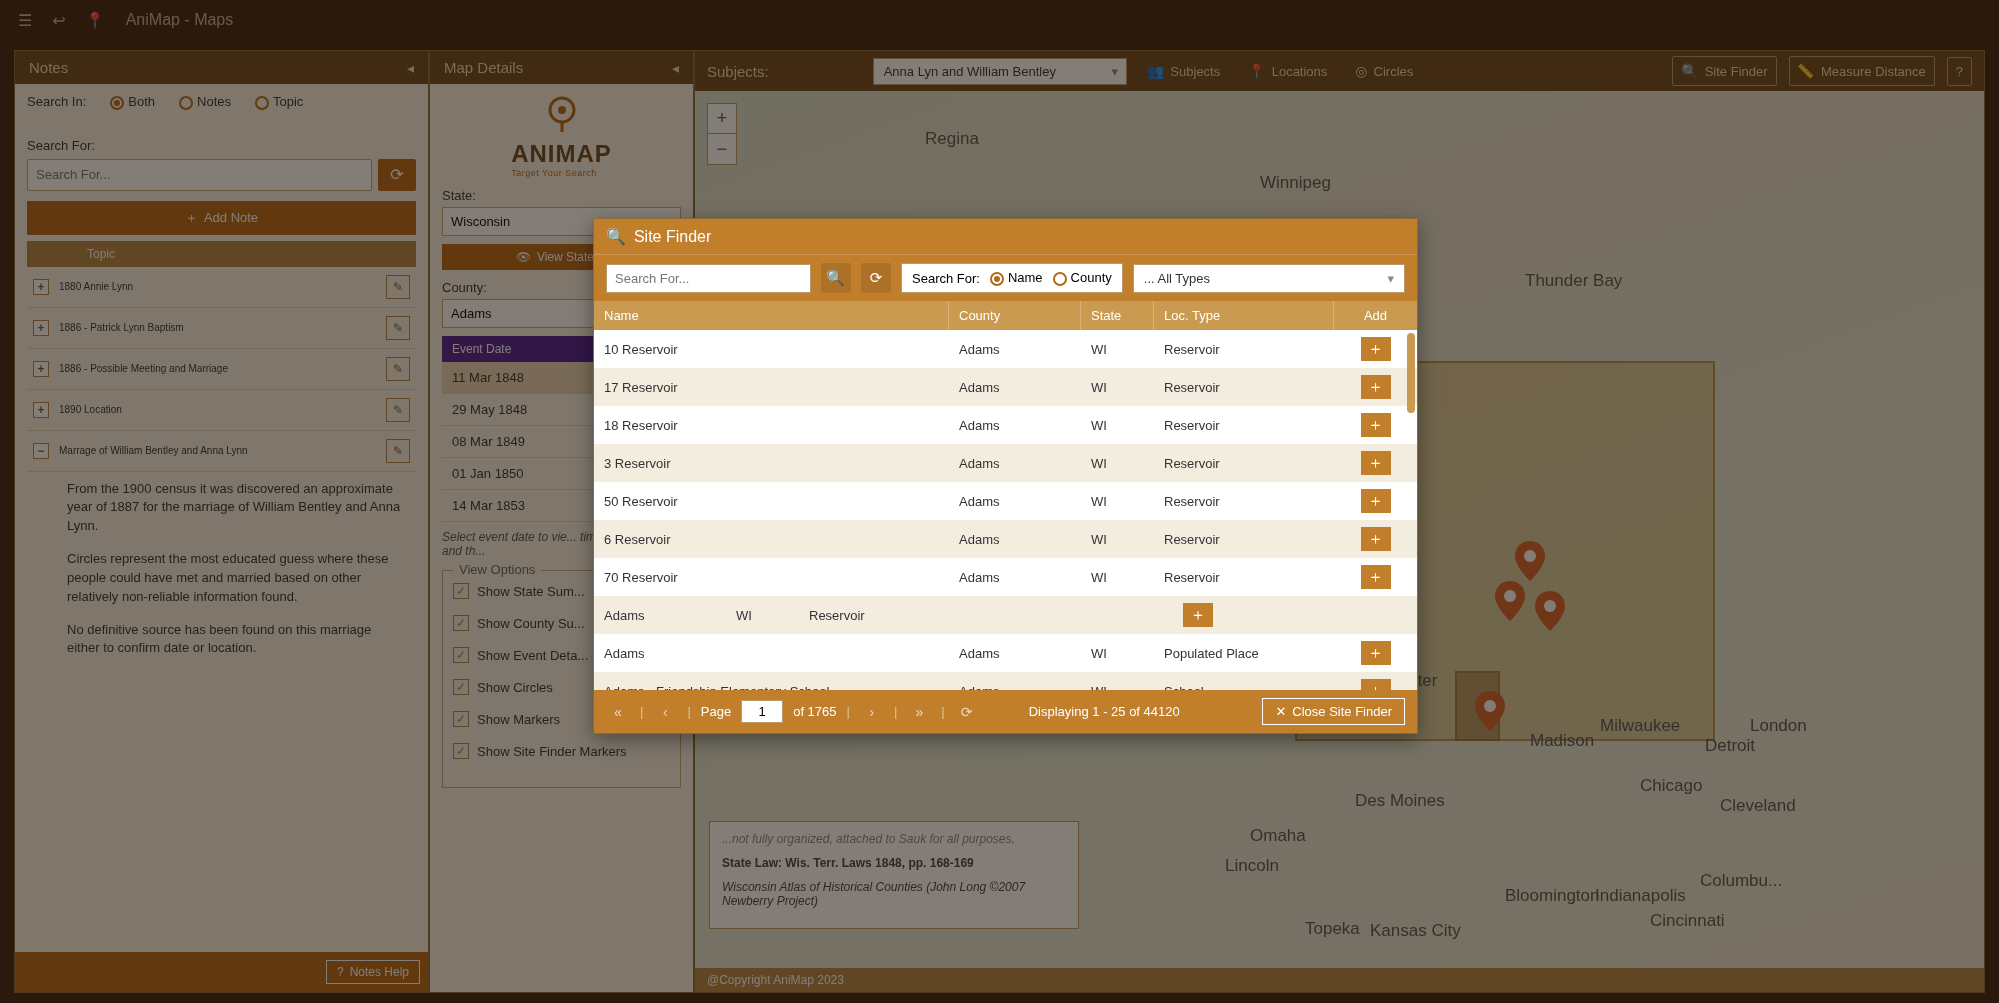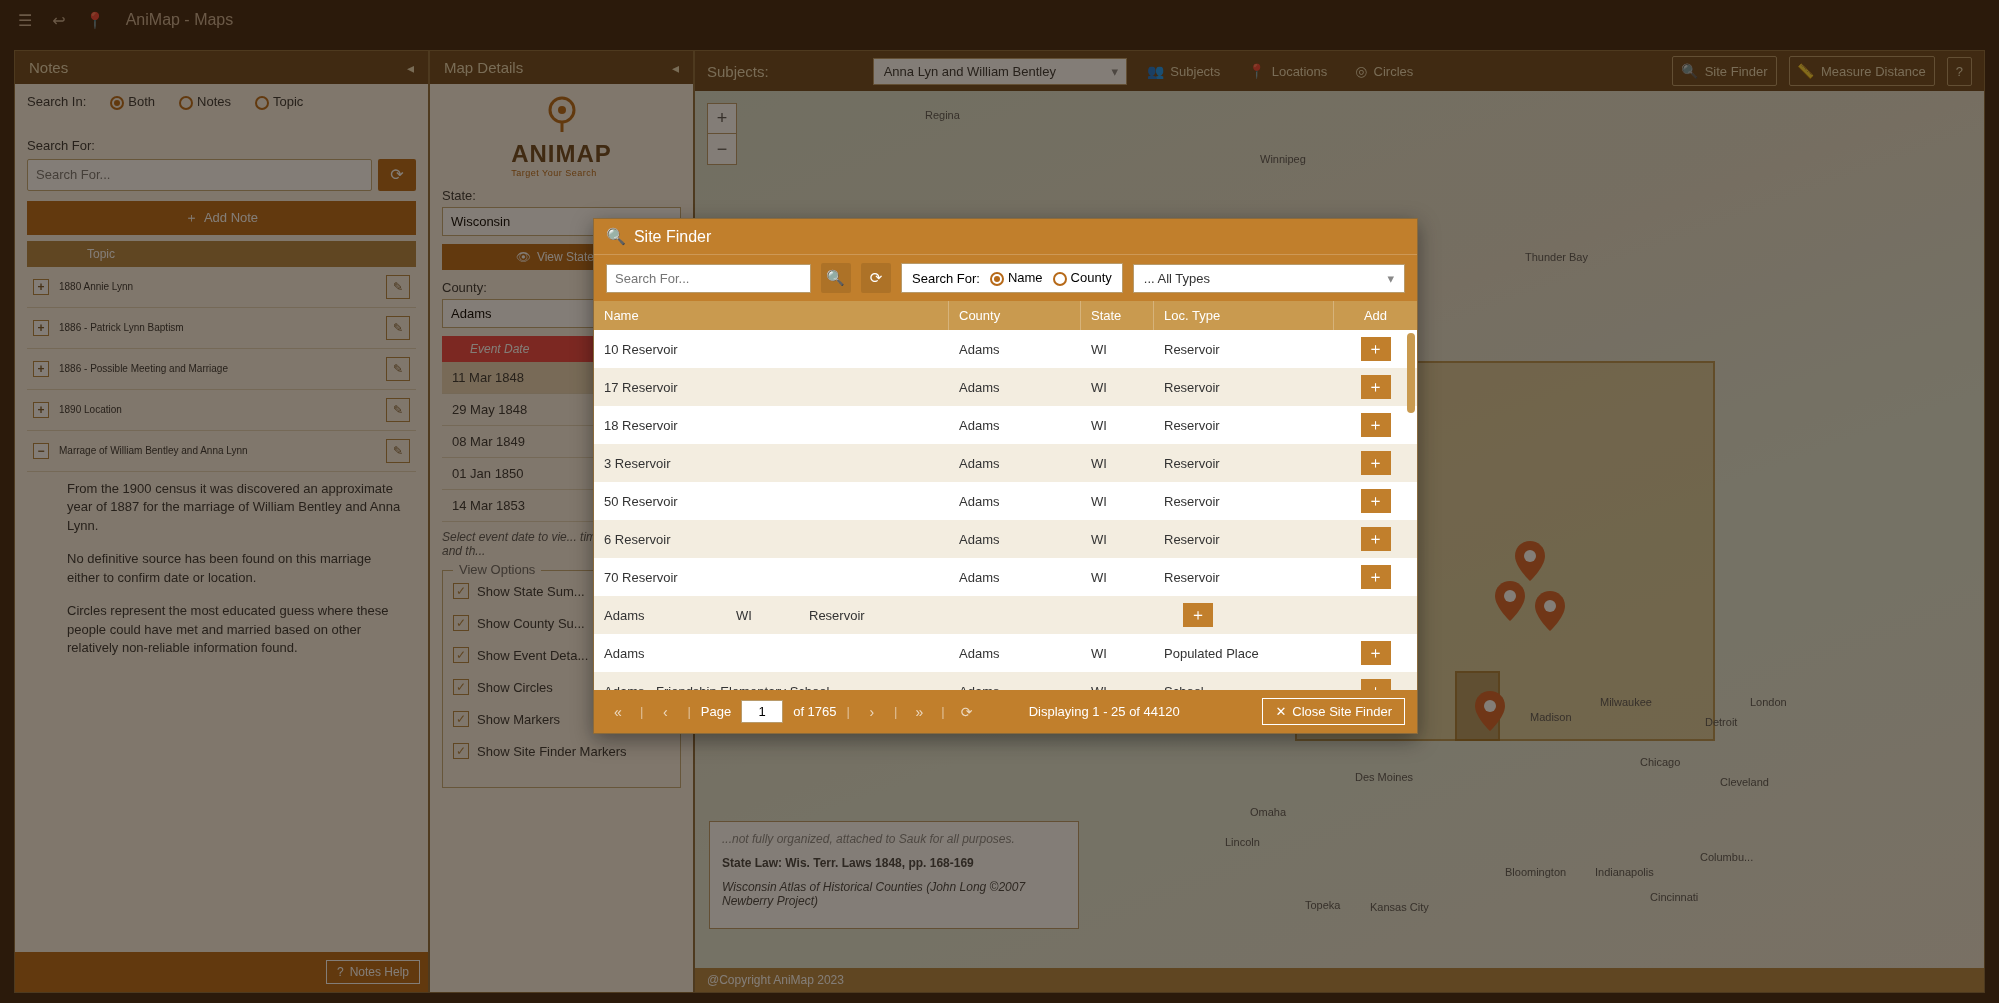--- a/index.html
+++ b/index.html
@@ -46,21 +46,21 @@
 .logo-pin { width: 40px; height: 40px; position: relative; }
 .logo-pin svg { width: 100%; height: 100%; }
 .logo-text { display: flex; flex-direction: column; align-items: flex-start; }
 .logo-text .big { font-size: 24px; font-weight: 600; color: #6b471f; letter-spacing: 1px; }
 .logo-text .small { font-size: 9px; color: #b66918; letter-spacing: .5px; }
 
 .field-label { font-size: 13px; margin-bottom: 4px; }
 .field-input { width: 100%; padding: 6px 8px; border: 1px solid #c0a878; background: #fff; font-size: 13px; margin-bottom: 8px; }
 .view-history-btn { width: 100%; background: #b66918; color: #fff; border: none; padding: 6px; font-size: 12px; margin-bottom: 10px; display: flex; align-items: center; justify-content: center; gap: 6px; }
 
-.event-header { background: #ef4444; color: #fff; padding: 6px 28px; font-size: 12px; font-style: italic; }
+.event-header { background: #4c1d95; color: #fff; padding: 6px 10px; font-size: 12px; }
 .event-row { padding: 8px 10px; border-bottom: 1px solid #e0d3b8; font-size: 13px; }
 .event-row.selected { background: #e6d6b8; }
 .event-hint { font-style: italic; font-size: 12px; color: #555; padding: 8px 0; }
 
 .view-options { border: 1px solid #c0a878; padding: 12px 10px; margin-top: 4px; position: relative; }
 .view-options-title { position: absolute; top: -9px; left: 10px; background: #f8f1e6; padding: 0 6px; font-size: 13px; color: #666; }
 .chk-row { display: flex; align-items: center; gap: 8px; margin-bottom: 16px; font-size: 13px; }
 .chk { width: 16px; height: 16px; border: 1px solid #b28544; display: flex; align-items: center; justify-content: center; color: #b28544; font-size: 12px; }
 
 
@@ -68,21 +68,21 @@
 .map-toolbar { background: #6b471f; height: 40px; display: flex; align-items: center; padding: 0 12px; gap: 12px; color: #e8d9b5; font-size: 13px; }
 .map-toolbar .spacer { flex: 1; }
 .subj-label { font-size: 15px; }
 .subj-select { background: #fff; border: 1px solid #b89a6a; padding: 5px 70px 5px 10px; font-size: 13px; color: #333; position: relative; }
 .subj-select::after { content: '▾'; position: absolute; right: 8px; color: #888; }
 .tb-btn { color: #e8d9b5; font-size: 13px; display: flex; align-items: center; gap: 6px; padding: 6px 8px; cursor: pointer; }
 .tb-btn.boxed { border: 1px solid #b89a6a; border-radius: 2px; }
 .tb-btn .ticon { font-size: 14px; }
 
 .map-canvas { position: absolute; top: 40px; left: 0; right: 0; bottom: 24px; background: linear-gradient(160deg, #d8e0d0 0%, #e2decf 35%, #dfe7d8 60%, #e8e3d6 100%); overflow: hidden; }
-.map-city { position: absolute; font-size: 11px; color: #555; }
+.map-city { position: absolute; font-size: 17px; color: #555; margin-top: 20px; }
 .zoom-ctrl { position: absolute; top: 12px; left: 12px; width: 30px; border: 1px solid #b89a6a; background: #fff; }
 .zoom-ctrl div { height: 30px; display: flex; align-items: center; justify-content: center; font-size: 18px; color: #555; border-bottom: 1px solid #b89a6a; cursor: pointer; }
 .zoom-ctrl div:last-child { border-bottom: none; }
 .marker { position: absolute; width: 30px; height: 40px; }
 .marker svg { width: 100%; height: 100%; }
 .highlight-region { position: absolute; background: rgba(198, 155, 60, 0.35); border: 2px solid rgba(160, 110, 30, .6); }
 .map-footer { position: absolute; bottom: 0; left: 0; right: 0; height: 24px; background: #b28544; color: #fff; font-size: 12px; display: flex; align-items: center; padding-left: 12px; }
 
 .info-popup { position: absolute; top: 730px; left: 14px; width: 370px; background: #fff; border: 1px solid #b89a6a; padding: 10px 12px; font-size: 12px; color: #444; }
 .info-popup .line { margin-bottom: 10px; font-style: italic; }
@@ -177,22 +177,22 @@
             <span class="topic">1890 Location</span>
             <span class="edit">✎</span>
           </div>
         <div class="note-row">
             <span class="expander">−</span>
             <span class="topic">Marrage of William Bentley and Anna Lynn</span>
             <span class="edit">✎</span>
           </div>
         <div class="note-content">
           <p>From the 1900 census it was discovered an approximate year of 1887 for the marriage of William Bentley and Anna Lynn.</p>
+          <p>Circles represent the most educated guess where these people could have met and married based on other relatively non-reliable information found.</p>
           <p>No definitive source has been found on this marriage either to confirm date or location.</p>
-          <p>Circles represent the most educated guess where these people could have met and married based on other relatively non-reliable information found.</p>
         </div>
       </div>
     </div>
     <div class="notes-footer">
       <div class="notes-help">
           <span>?</span>
           <span>Notes Help</span>
         </div>
     </div>
   </div>

